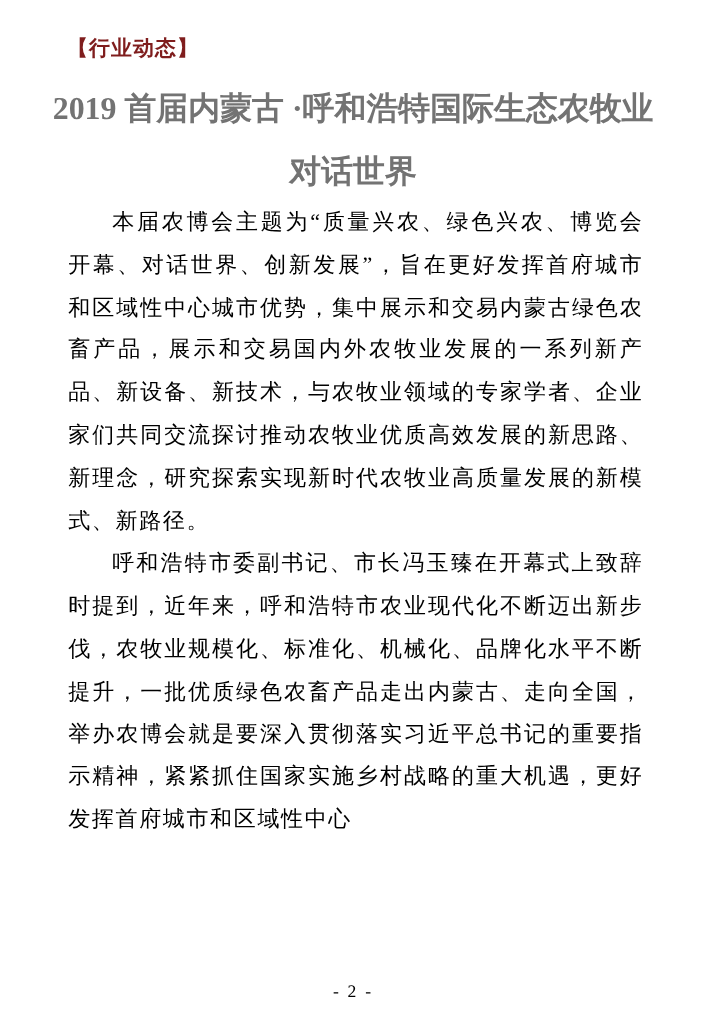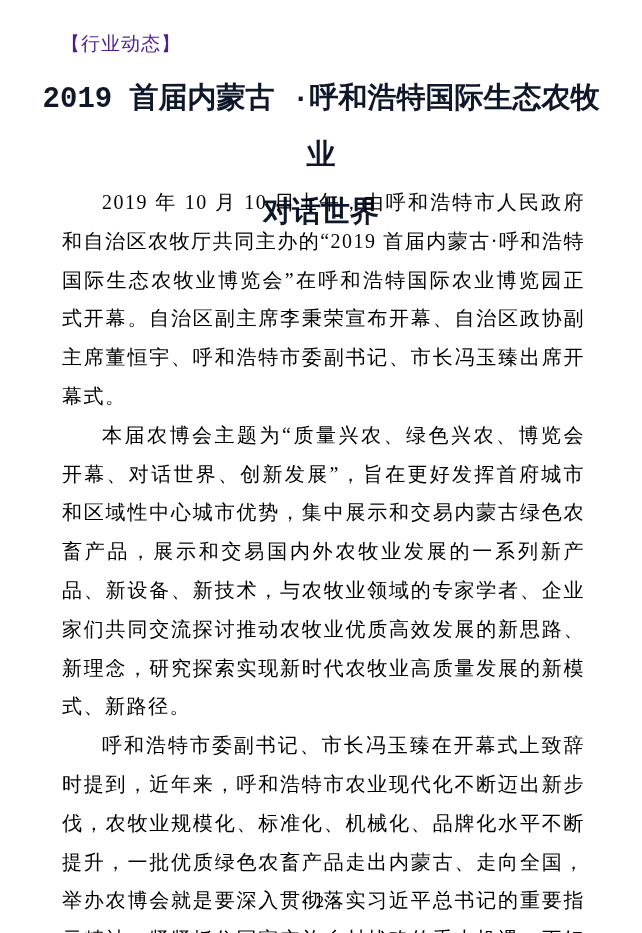--- a/index.html
+++ b/index.html
@@ -14,37 +14,37 @@
     background: #ffffff;
     color: #000000;
     font-family: "Liberation Serif", "DejaVu Serif", serif;
     overflow: hidden;
   }
   .section-tag {
     position: absolute;
     top: 31px;
     left: 61px;
     font-family: "Liberation Sans", "DejaVu Sans", sans-serif;
-    font-weight: normal;
+    font-weight: bold;
     font-size: 19px;
     letter-spacing: 1px;
-    color: #4c1d95;
+    color: #7f1d1d;
   }
   .title {
     position: absolute;
     top: 71px;
     left: 40px;
     right: 40px;
     margin: 0;
     text-align: center;
-    font-family: Liberation Mono, monospace;
+    font-family: Liberation Serif, serif;
     font-weight: bold;
     font-size: 29px;
     line-height: 57px;
-    color: #0f172a;
+    color: #737373;
   }
   .title .title-line {
     display: block;
   }
   .article-body {
     position: absolute;
     top: 183px;
     left: 62px;
     right: 57px;
     font-size: 20px;
@@ -76,20 +76,19 @@
 <div class="page">
 
   <div class="section-tag">【行业动态】</div>
 
   <h1 class="title">
     <span class="title-line">2019 首届内蒙古 ·呼和浩特国际生态农牧业</span>
     <span class="title-line">对话世界</span>
   </h1>
 
   <div class="article-body">
-    <p>2019 年 10 月 10 日上午，由呼和浩特市人民政府和自治区农牧厅共同主办的“2019 首届内蒙古·呼和浩特国际生态农牧业博览会”在呼和浩特国际农业博览园正式开幕。自治区副主席李秉荣宣布开幕、自治区政协副主席董恒宇、呼和浩特市委副书记、市长冯玉臻出席开幕式。</p>
     <p>本届农博会主题为“质量兴农、绿色兴农、博览会开幕、对话世界、创新发展”，旨在更好发挥首府城市和区域性中心城市优势，集中展示和交易内蒙古绿色农畜产品，展示和交易国内外农牧业发展的一系列新产品、新设备、新技术，与农牧业领域的专家学者、企业家们共同交流探讨推动农牧业优质高效发展的新思路、新理念，研究探索实现新时代农牧业高质量发展的新模式、新路径。</p>
     <p>呼和浩特市委副书记、市长冯玉臻在开幕式上致辞时提到，近年来，呼和浩特市农业现代化不断迈出新步伐，农牧业规模化、标准化、机械化、品牌化水平不断提升，一批优质绿色农畜产品走出内蒙古、走向全国，举办农博会就是要深入贯彻落实习近平总书记的重要指示精神，紧紧抓住国家实施乡村战略的重大机遇，更好发挥首府城市和区域性中心</p>
   </div>
 
   <div class="page-footer">- 2 -</div>
 
 </div>
 
 </body></html>

